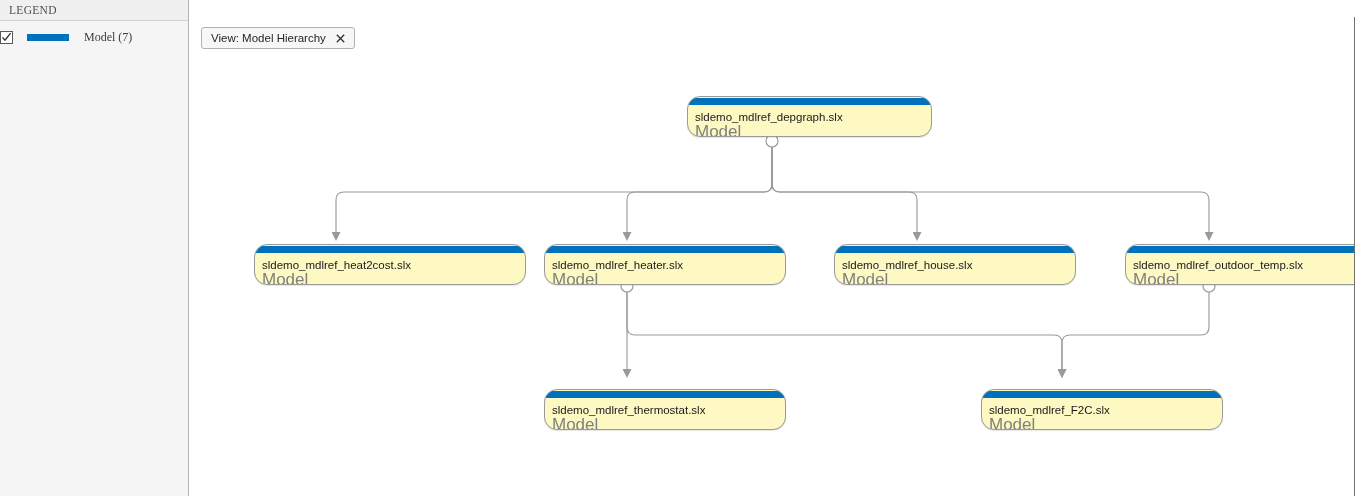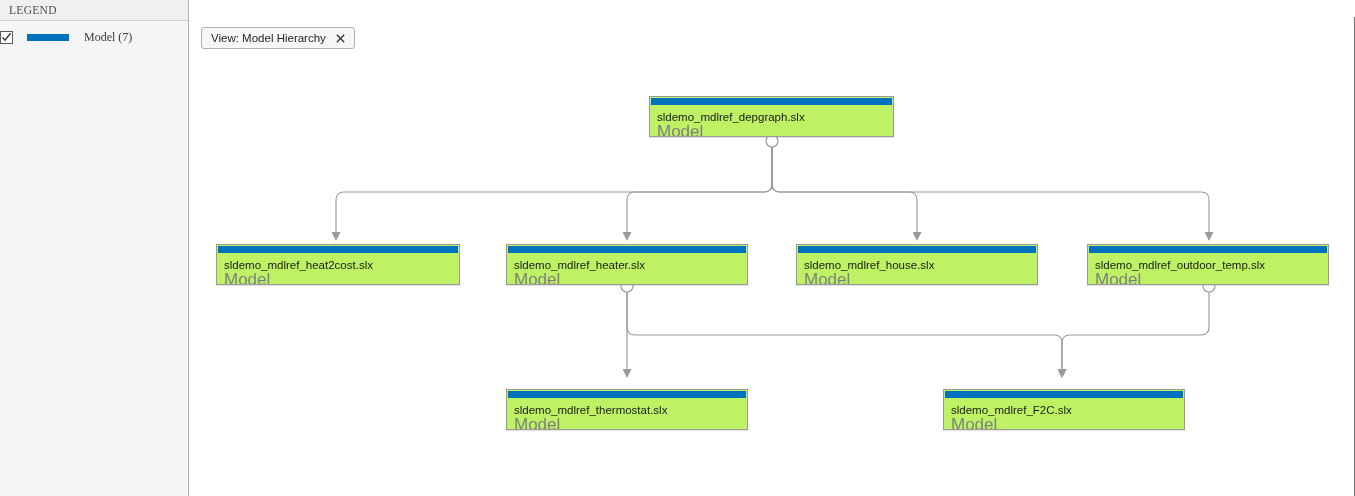--- a/index.html
+++ b/index.html
@@ -114,26 +114,27 @@
     position: absolute;
     left: 0; top: 0;
     width: 1165px;
     height: 496px;
     pointer-events: none;
   }
 
   
   .node {
     position: absolute;
-    background: #bef264;
+    background: #fef9c3;
     border: 1px solid #9a9a9a;
-    border-radius: 0;
+    border-radius: 13px;
     box-sizing: border-box;
     overflow: hidden;
     box-shadow: 0 1px 1px rgba(0,0,0,0.10);
+    margin-left: 38px;
   }
   .node-bar {
     height: 7px;
     background: #0072bd;
     margin: 1px 1px 0 1px;
   }
   .node-body {
     padding: 5px 7px 0 7px;
   }
   .node-title {
@@ -206,21 +207,21 @@
     </svg>
 
     <div class="node" style="left:459px; top:79px; width:245px; height:41px;">
       <div class="node-bar"></div>
       <div class="node-body">
         <div class="node-title">sldemo_mdlref_depgraph.slx</div>
         <div class="node-subtitle">Model</div>
       </div>
     </div>
 
-    <div class="node" style="left:26px; top:227px; width:244px; height:41px;">
+    <div class="node" style="left:26px; top:227px; width:272px; height:41px;">
       <div class="node-bar"></div>
       <div class="node-body">
         <div class="node-title">sldemo_mdlref_heat2cost.slx</div>
         <div class="node-subtitle">Model</div>
       </div>
     </div>
 
     <div class="node" style="left:316px; top:227px; width:242px; height:41px;">
       <div class="node-bar"></div>
       <div class="node-body">

